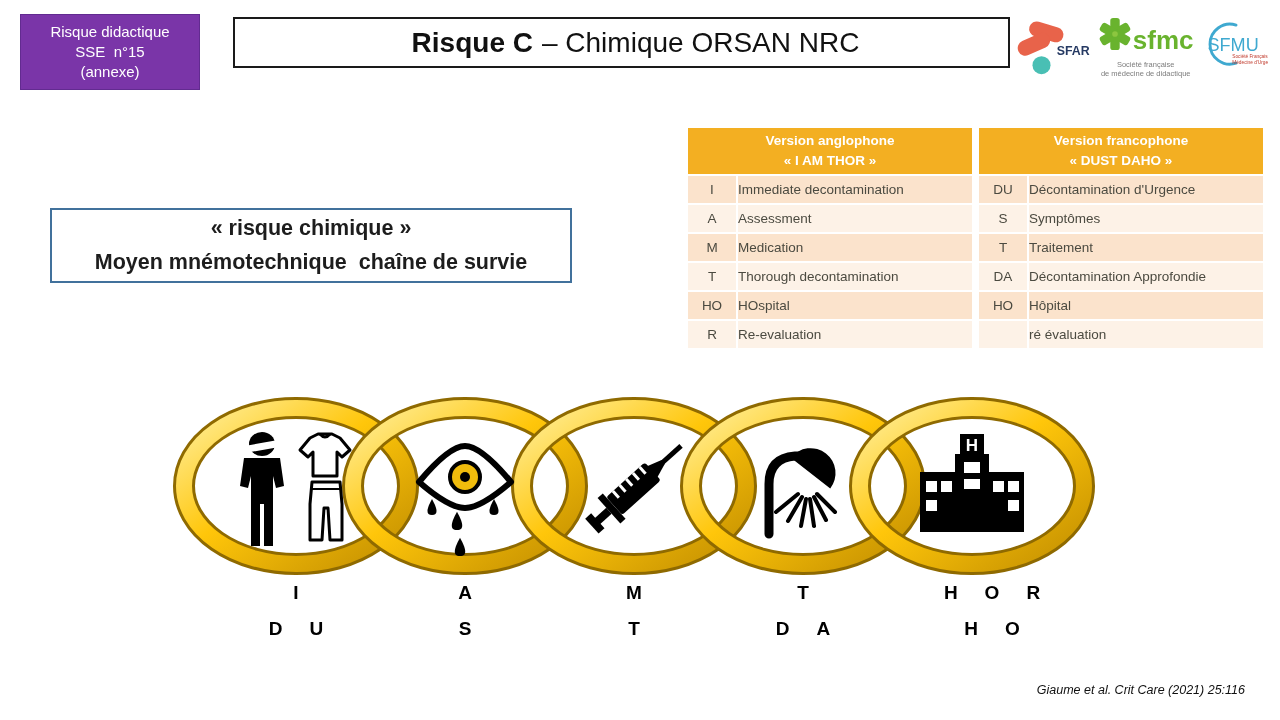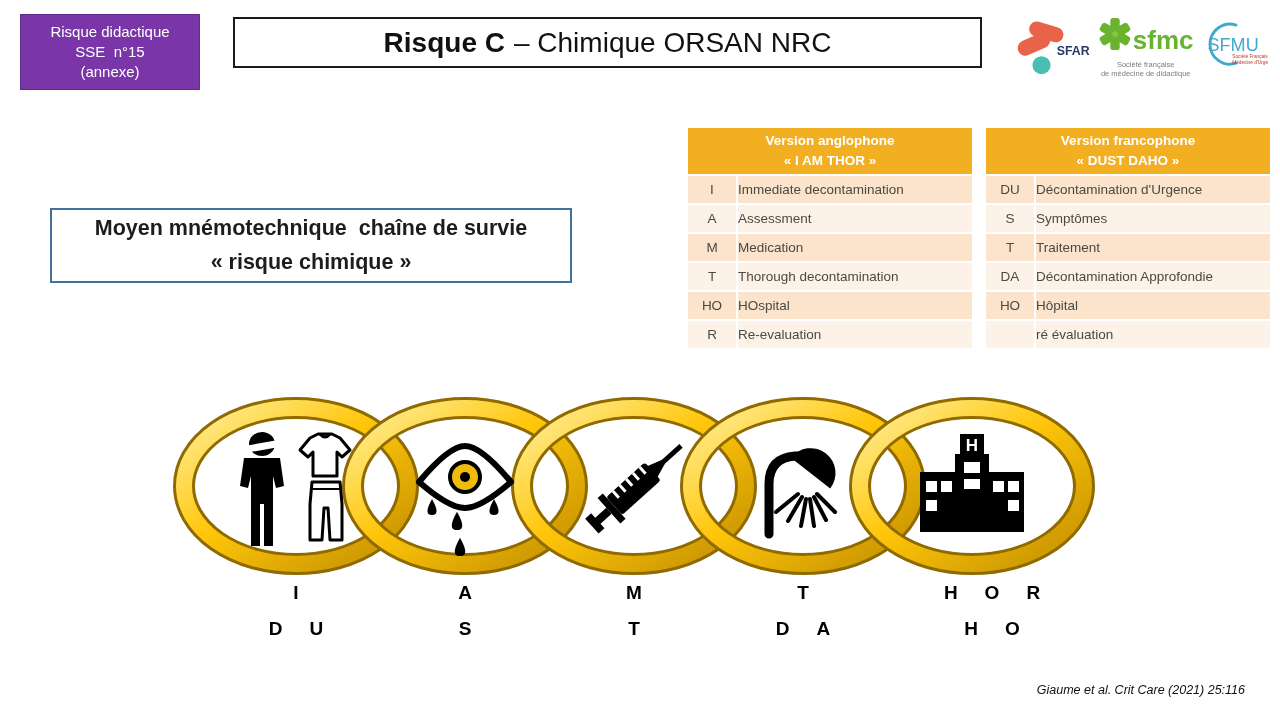--- a/index.html
+++ b/index.html
@@ -7,40 +7,40 @@
          font-family:"Liberation Sans", sans-serif;}
 
   
   .badge{position:absolute;left:20px;top:14px;width:178px;height:74px;background:#7A35A8;
          border:1px solid #622B90;color:#fff;display:flex;flex-direction:column;
          align-items:center;justify-content:center;font-size:15px;line-height:1.35;text-align:center;}
   .badge div{white-space:pre;}
 
   
   .title-box{position:absolute;left:233px;top:17px;width:745px;height:47px;border:2px solid #1a1a1a;
-             display:flex;align-items:center;justify-content:center;font-size:28px;color:#111;}
+             display:flex;align-items:center;justify-content:center;font-size:28px;color:#111;padding-left:28px;}
   .title-bold{font-weight:bold;}
   .title-rest{margin-left:9px;}
 
   
   .logos{position:absolute;left:1012px;top:16px;width:256px;height:72px;display:flex;
          gap:4px;}
   .sfmc{display:flex;flex-direction:column;align-items:center;width:96px;}
   .sfmc-top{display:flex;align-items:flex-end;gap:1px;}
   .sfmc-name{color:#69B32E;font-weight:bold;font-size:26px;line-height:0.9;margin-top:12px;}
   .sfmc-sub{font-size:7.5px;color:#7d7d7d;text-align:center;line-height:1.25;margin-top:8px;}
 
   
   .mnemonic-box{position:absolute;left:50px;top:208px;width:518px;height:71px;border:2px solid #41719C;
                 display:flex;flex-direction:column;align-items:center;justify-content:center;
                 font-size:21.5px;font-weight:bold;color:#1d1d1d;line-height:1.55;}
   .mnemonic-box div{white-space:pre;}
 
   
-  .mtable{position:absolute;left:688px;top:128px;display:flex;gap:14px;border-radius:18px;}
+  .mtable{position:absolute;left:688px;top:128px;display:flex;gap:7px;border-radius:18px;}
   .thalf{display:grid;grid-template-columns:48px 1fr;gap:2px;width:284px;}
   .thead{grid-column:1/3;background:#F3AF22;color:#fff;font-weight:bold;font-size:13.5px;
          height:46px;display:flex;flex-direction:column;align-items:center;justify-content:center;
          line-height:1.5;text-align:center;}
   .tcell{height:27px;display:flex;align-items:center;font-size:13.5px;color:#4b4a40;}
   .key{justify-content:center;}
   .txt{}
   .dark{background:#FBE3CC;}
   .light{background:#FDF2E7;}
 
@@ -98,22 +98,22 @@
     </div>
     <svg width="74" height="62" viewBox="0 0 74 62">
       <path d="M40,8 A21,21 0 1 0 40,48" fill="none" stroke="#3FA9D0" stroke-width="3" stroke-linecap="round"></path>
       <text x="10" y="35" font-size="19" fill="#3FA9D0" font-family="Liberation Sans, sans-serif">SFMU</text>
       <text x="36" y="43" font-size="5" fill="#C0392B">Société Française de</text>
       <text x="36" y="49" font-size="5" fill="#C0392B">Médecine d'Urgence</text>
     </svg>
   </div>
 
   <div class="mnemonic-box">
+    <div>« risque chimique »</div>
     <div>Moyen mnémotechnique  chaîne de survie</div>
-    <div>« risque chimique »</div>
   </div>
 
   <div class="mtable">
     <div class="thalf">
       <div class="thead">
         <div>Version anglophone</div>
         <div>« I AM THOR »</div>
       </div>
       <div class="tcell key dark">I</div>
       <div class="tcell txt dark">Immediate decontamination</div>

